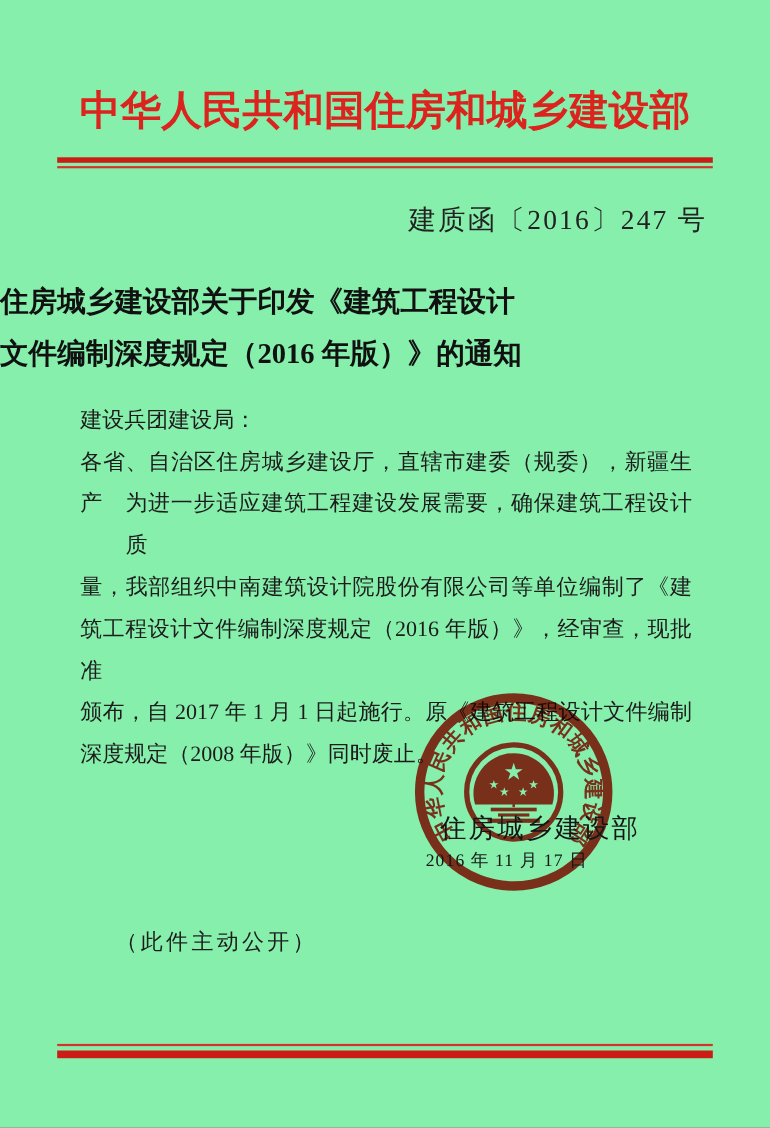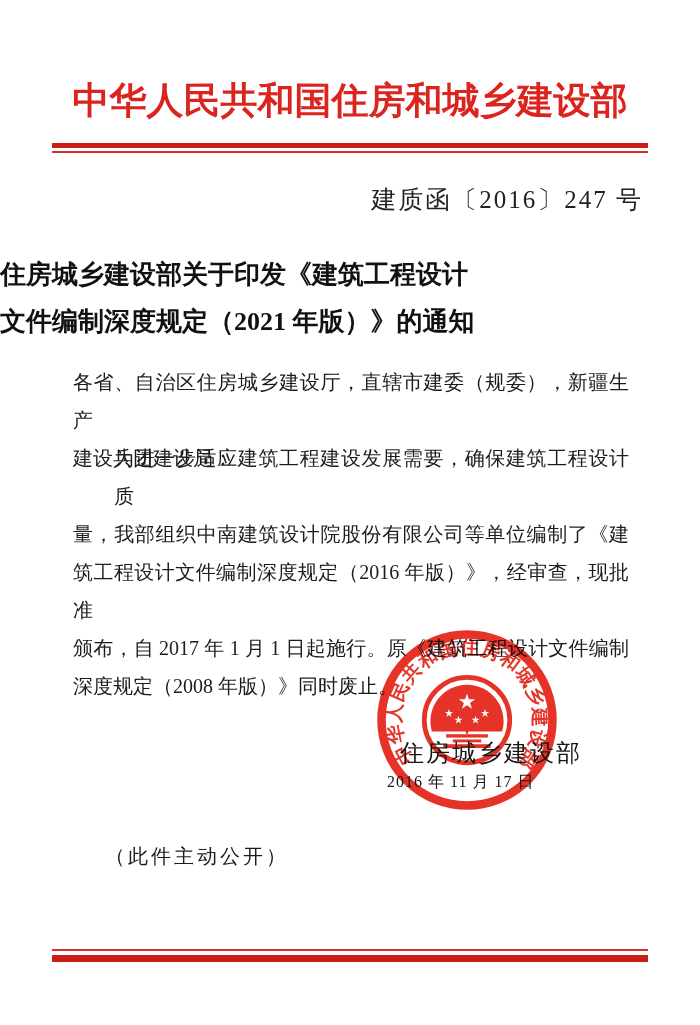--- a/index.html
+++ b/index.html
@@ -1,21 +1,21 @@
 <!DOCTYPE html>
 <html><head>
 <meta charset="utf-8">
 <style>
   html, body { margin: 0; padding: 0; background: #888; }
   .page {
     position: relative;
     width: 700px;
     height: 1025px;
     margin: 0 auto;
-    background: #ffffff;
+    background: #86efac;
     overflow: hidden;
     font-family: "Liberation Serif", "DejaVu Serif", serif;
     color: #1c1c1c;
   }
   
   .ministry-title {
     position: absolute;
     top: 76px; left: 0; right: 0;
     text-align: center;
     font-size: 37px;
@@ -123,26 +123,26 @@
 
   <div class="ministry-title">中华人民共和国住房和城乡建设部</div>
 
   <div class="rule rule-thick-top"></div>
   <div class="rule rule-thin-top"></div>
 
   <div class="doc-number">建质函〔2016〕247 号</div>
 
   <div class="notice-title">
     <div>住房城乡建设部关于印发《建筑工程设计</div>
-    <div>文件编制深度规定（2021 年版）》的通知</div>
+    <div>文件编制深度规定（2016 年版）》的通知</div>
   </div>
 
   <div class="textblock salutation-block">
+    <div class="bline">建设兵团建设局：</div>
     <div class="bline just">各省、自治区住房城乡建设厅，直辖市建委（规委），新疆生产</div>
-    <div class="bline">建设兵团建设局：</div>
   </div>
 
   <div class="textblock body-block">
     <div class="bline just indent">为进一步适应建筑工程建设发展需要，确保建筑工程设计质</div>
     <div class="bline just">量，我部组织中南建筑设计院股份有限公司等单位编制了《建</div>
     <div class="bline just">筑工程设计文件编制深度规定（2016 年版）》，经审查，现批准</div>
     <div class="bline just">颁布，自 2017 年 1 月 1 日起施行。原《建筑工程设计文件编制</div>
     <div class="bline">深度规定（2008 年版）》同时废止。</div>
   </div>
 

